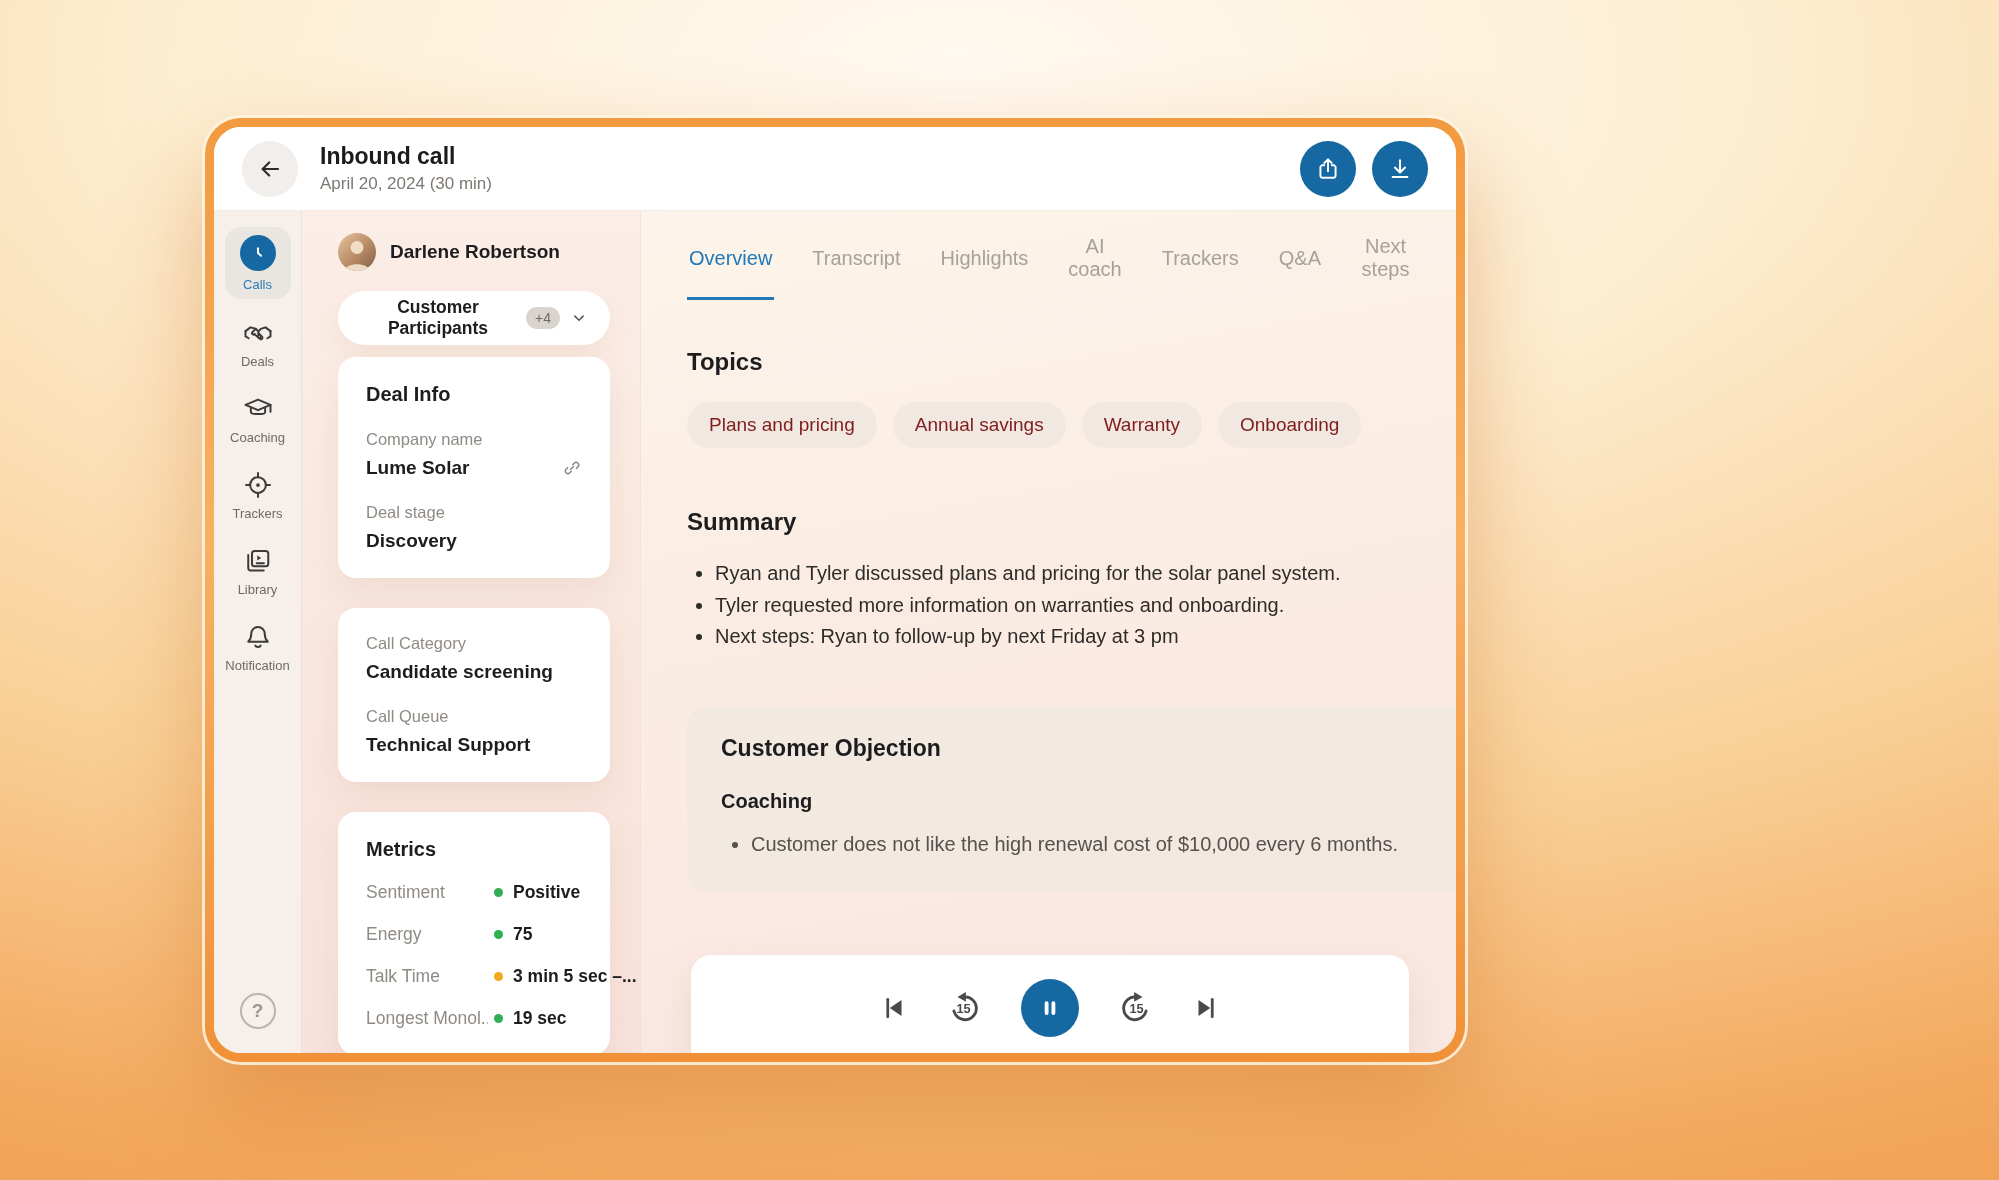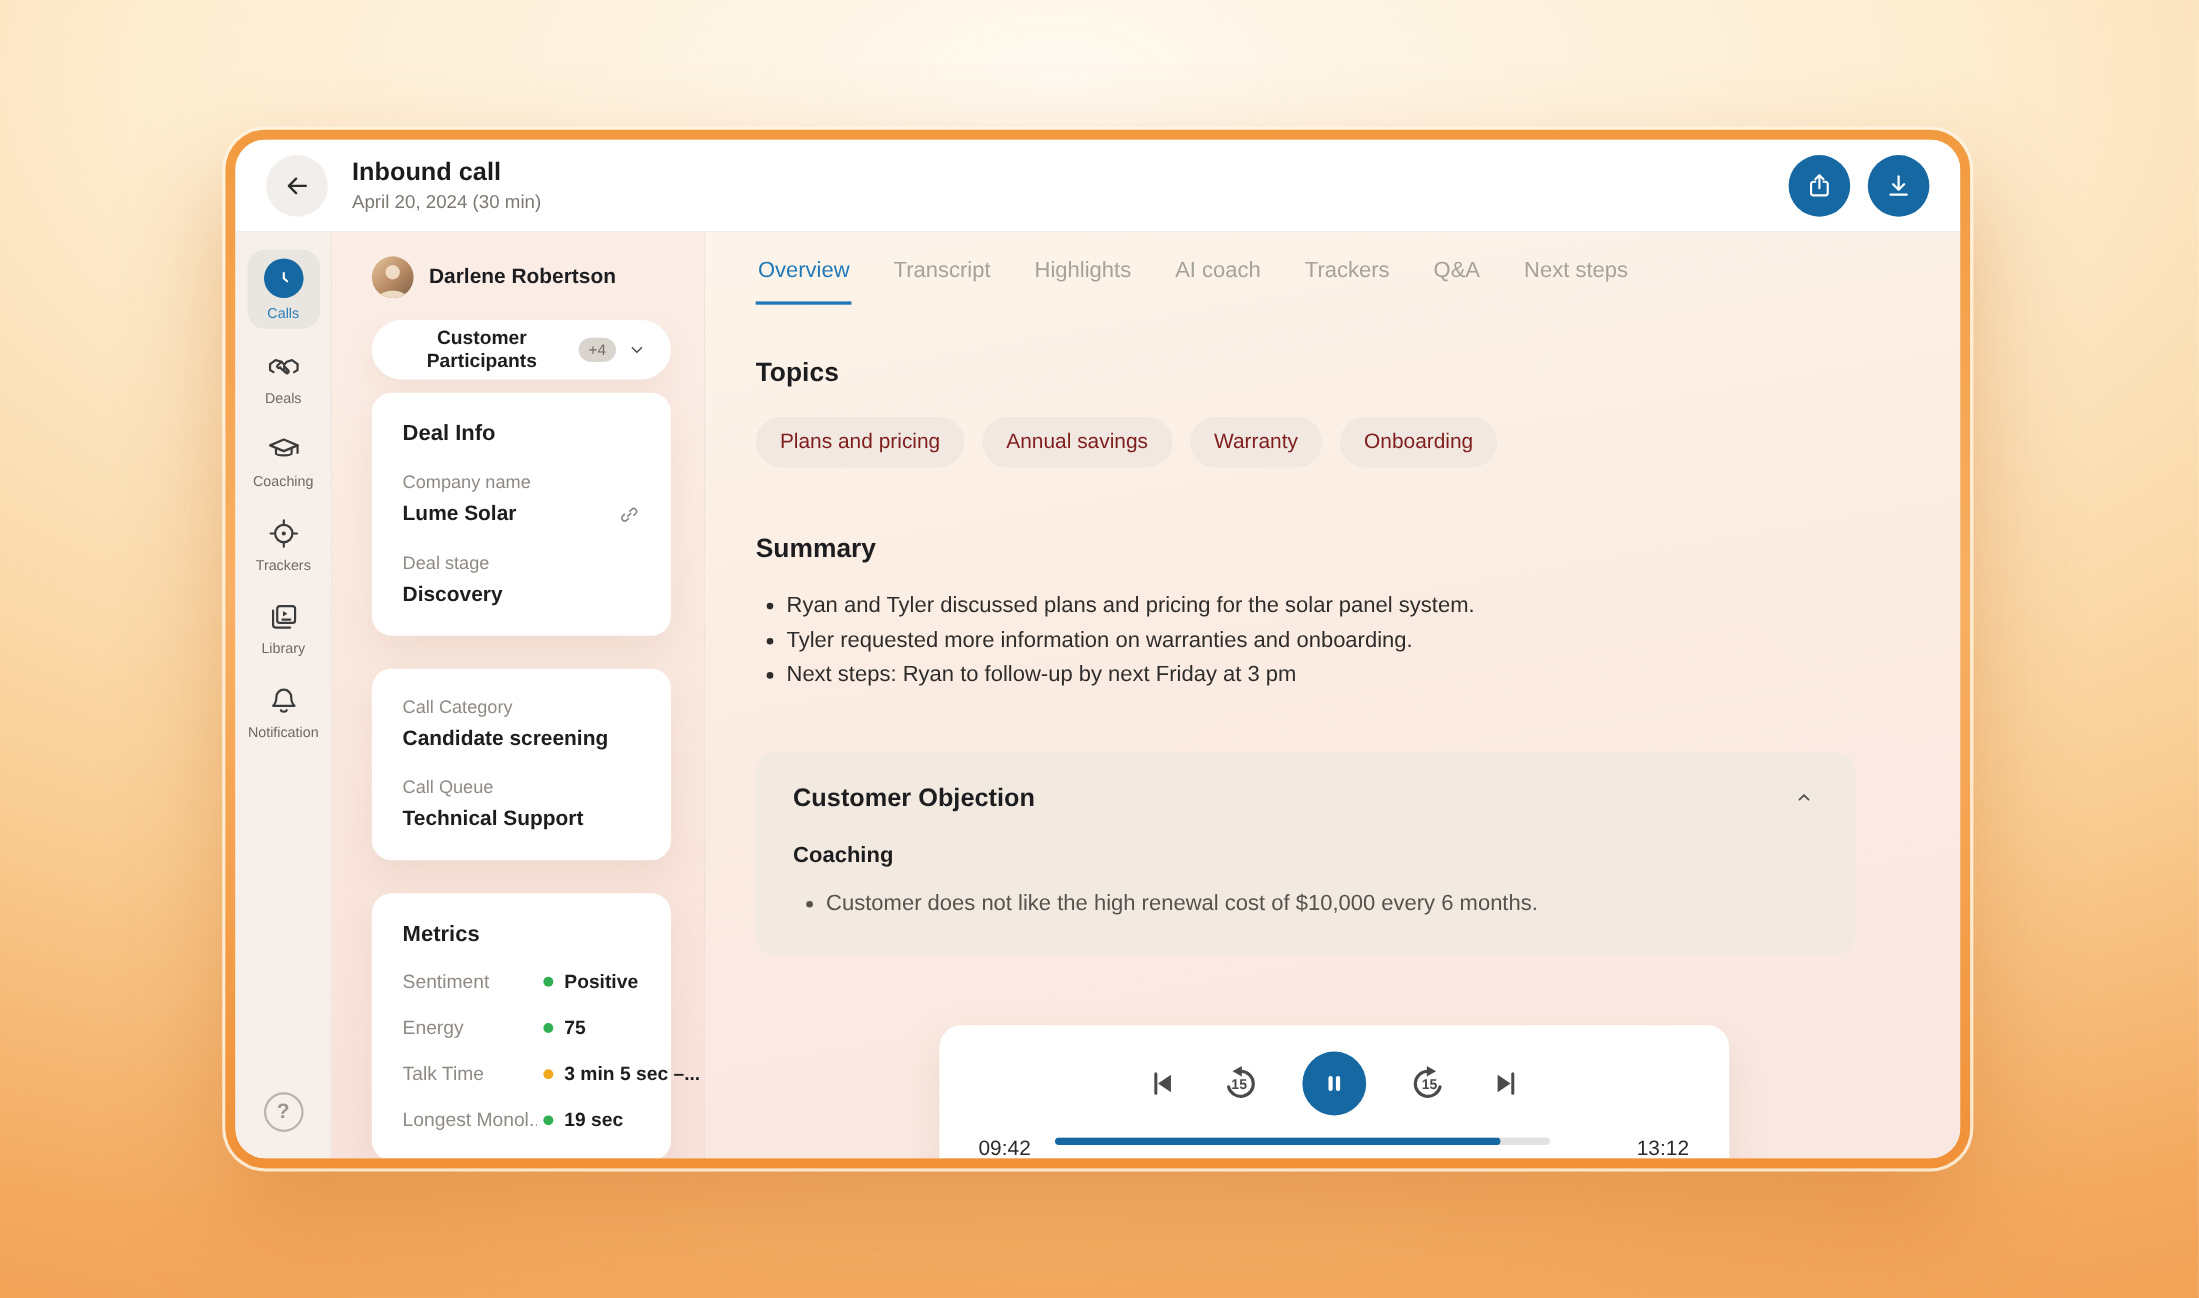--- a/index.html
+++ b/index.html
@@ -7,21 +7,21 @@
   body {
     font-family:"Liberation Sans", sans-serif;
     background:
       radial-gradient(140% 115% at 48% 6%, #fff9f0 0%, #fdeed2 28%, #f9cf96 58%, #f3a95f 82%, #ee9a4b 100%);
     color:#1d1d1f;
     position:relative;
   }
 
   
   .frame {
-    position:absolute; left:205px; top:118px; width:1586px; height:944px;
+    position:absolute; left:205px; top:118px; width:1260px; height:944px;
     border-radius:36px; padding:9px;
     background:linear-gradient(180deg,#f29a3f 0%,#f8b063 45%,#f09138 100%);
     box-shadow:0 0 0 3px rgba(255,244,226,.85), 0 45px 95px rgba(210,118,40,.45);
   }
   .window {
     width:100%; height:100%; border-radius:27px; overflow:hidden;
     background:#ffffff; display:flex; flex-direction:column;
   }
 
   

